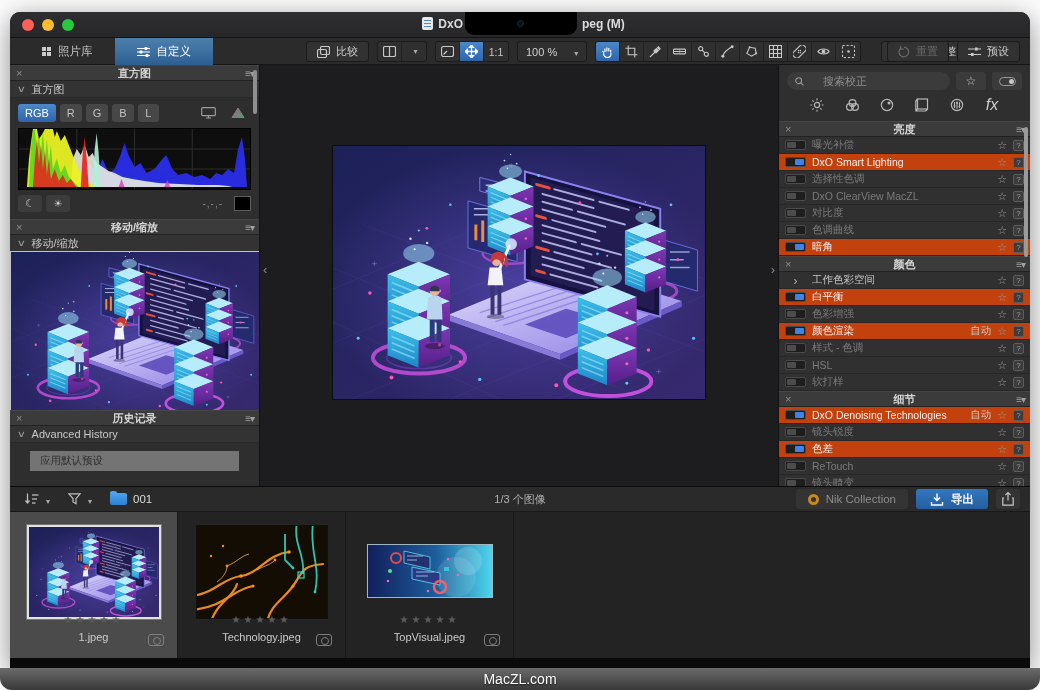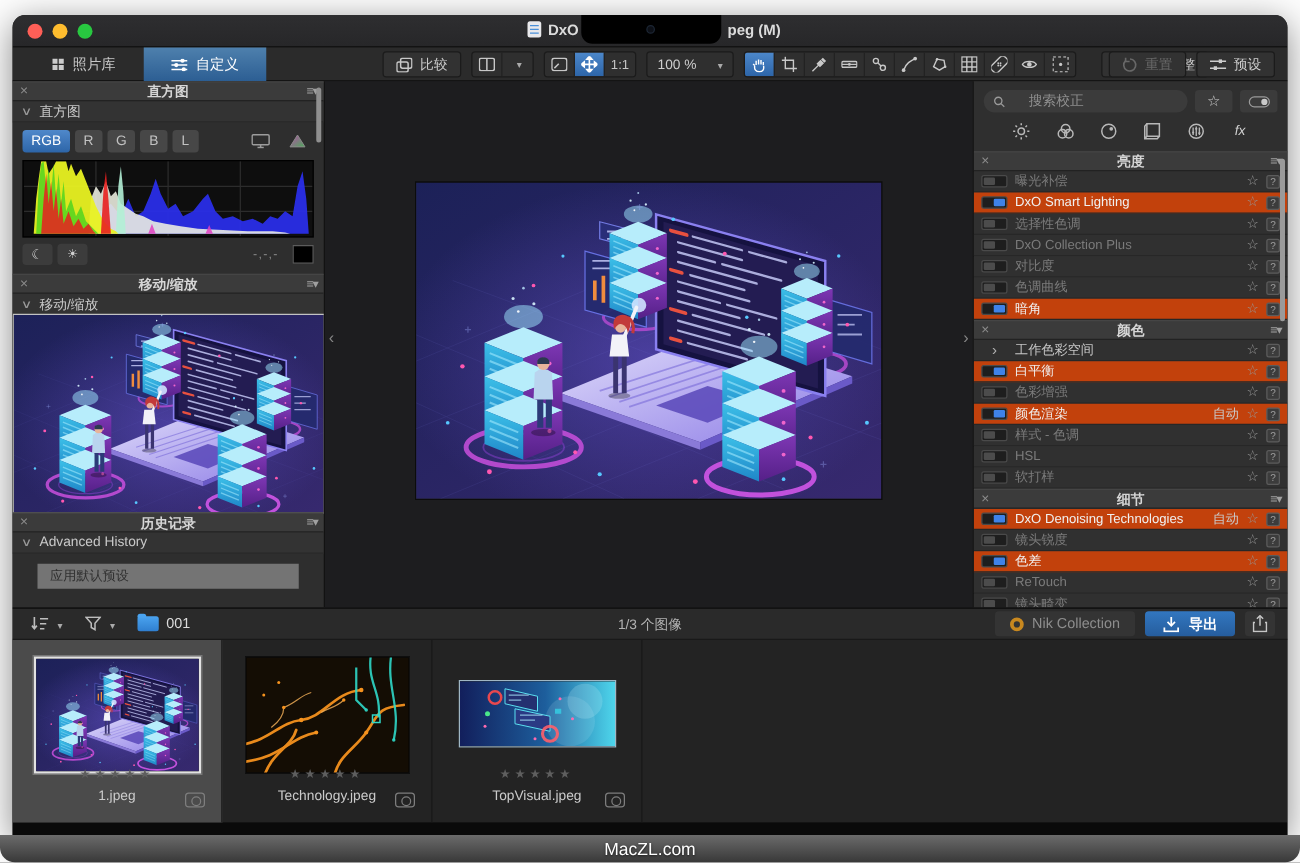--- a/index.html
+++ b/index.html
@@ -75,21 +75,21 @@
   .searchrow{display:flex;gap:6px;padding:7px 8px 4px;align-items:center;}
   .searchbox{flex:1;height:18px;background:#3b3b3b;border-radius:9px;display:flex;align-items:center;gap:19px;padding:0 8px;}
   .searchbox input{background:transparent;border:0;outline:0;color:#cfcfcf;font-size:11px;width:100%;}
   .searchbox input::placeholder{color:#8f8f8f;}
   .sbtn{width:30px;height:18px;background:#3b3b3b;border-radius:3px;display:flex;align-items:center;justify-content:center;color:#c9c9c9;font-size:12px;}
   .starbtn::before{content:"☆";}
   .swpill{width:17px;height:9px;border:1px solid #9a9a9a;border-radius:5px;position:relative;}
   .swpill::after{content:"";position:absolute;right:1px;top:1px;width:5px;height:5px;border-radius:50%;background:#c9c9c9;}
   .catrow{display:flex;justify-content:center;gap:5px;padding:1px 0 6px;}
   .caticon{width:30px;height:20px;display:flex;align-items:center;justify-content:center;color:#b8b8b8;}
-  .fxi{font-size:11px;font-style:italic;font-weight:normal;color:#cfcfcf;}
+  .fxi{font-size:16px;font-style:italic;font-weight:normal;color:#cfcfcf;}
   .prow{height:17px;display:flex;align-items:center;padding:0 6px;gap:6px;border-bottom:1px solid #272727;background:#303030;}
   .prow.on{background:#c2410c;}
   .plabel{flex:1;font-size:10.5px;color:#7b7b7b;white-space:nowrap;overflow:hidden;}
   .prow.on .plabel{color:#f0f0f0;}
   .prow.exp .plabel{color:#c6c6c6;}
   .tgl{width:21px;height:10px;background:#1e1e1e;border:1px solid #4a4a4a;border-radius:2px;position:relative;flex:none;}
   .tgl i{position:absolute;top:1px;left:1px;width:9px;height:6px;background:#4c4c4c;border-radius:1px;}
   .prow.on .tgl i{left:9px;background:#3f82e8;}
   .badge{font-size:10.5px;color:#c9c9c9;}
   .rstar{color:#969696;font-size:11px;line-height:11px;}
@@ -703,21 +703,21 @@
             <i></i>
           </span>
           <span class="plabel">选择性色调</span>
           <span class="rstar"></span>
           <span class="rreset"></span>
         </div>
       <div class="prow">
           <span class="tgl">
             <i></i>
           </span>
-          <span class="plabel">DxO Collection Plus</span>
+          <span class="plabel">DxO ClearView MacZL</span>
           <span class="rstar"></span>
           <span class="rreset"></span>
         </div>
       <div class="prow">
           <span class="tgl">
             <i></i>
           </span>
           <span class="plabel">对比度</span>
           <span class="rstar"></span>
           <span class="rreset"></span>

